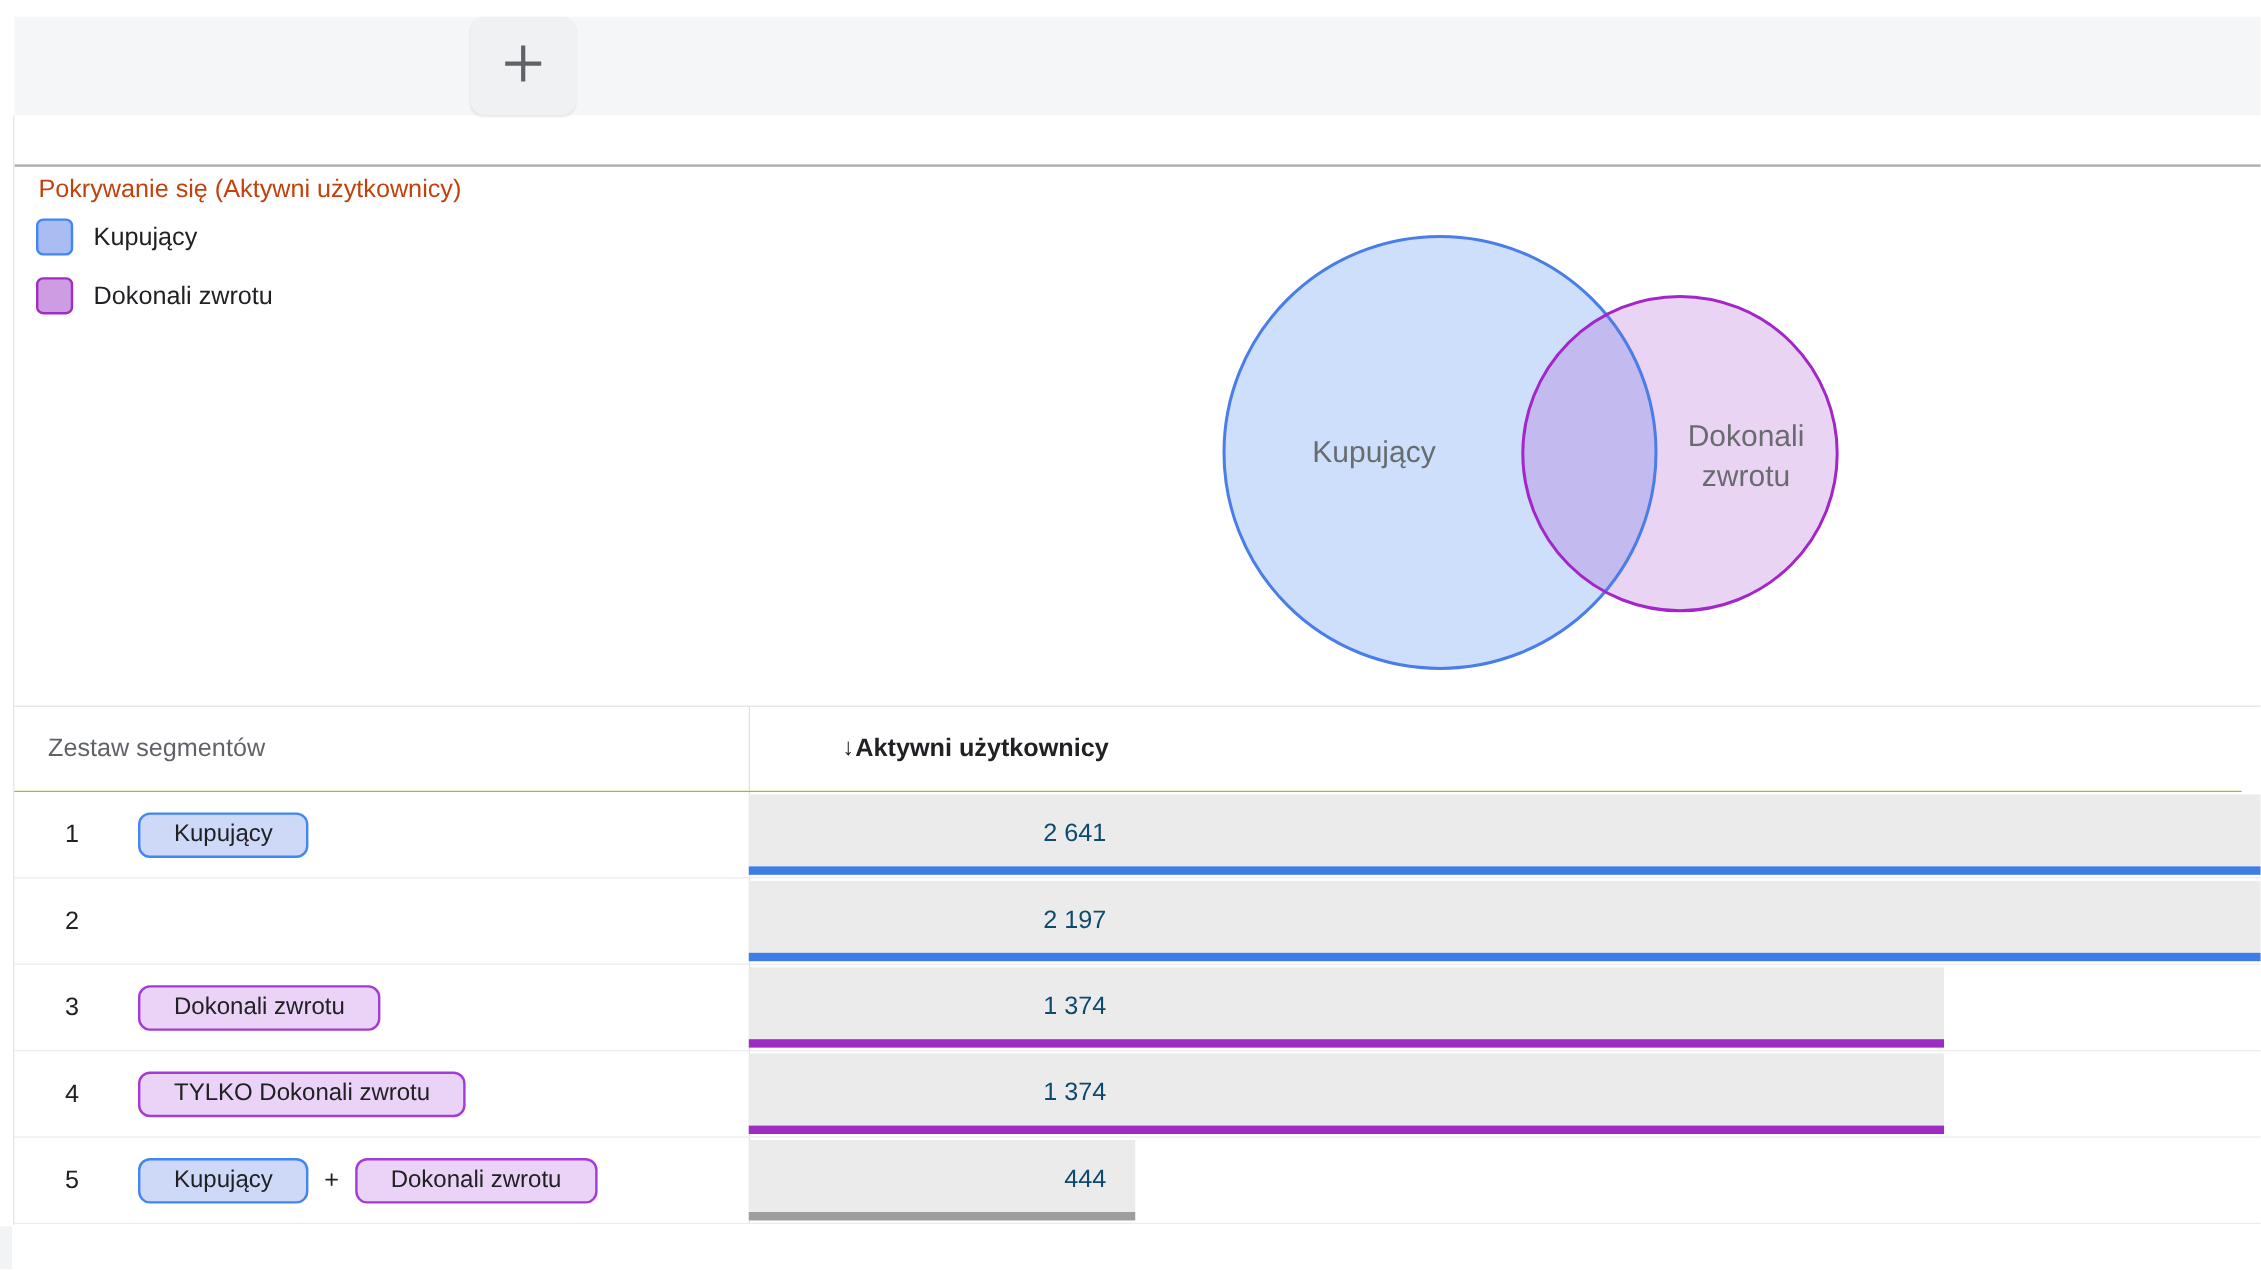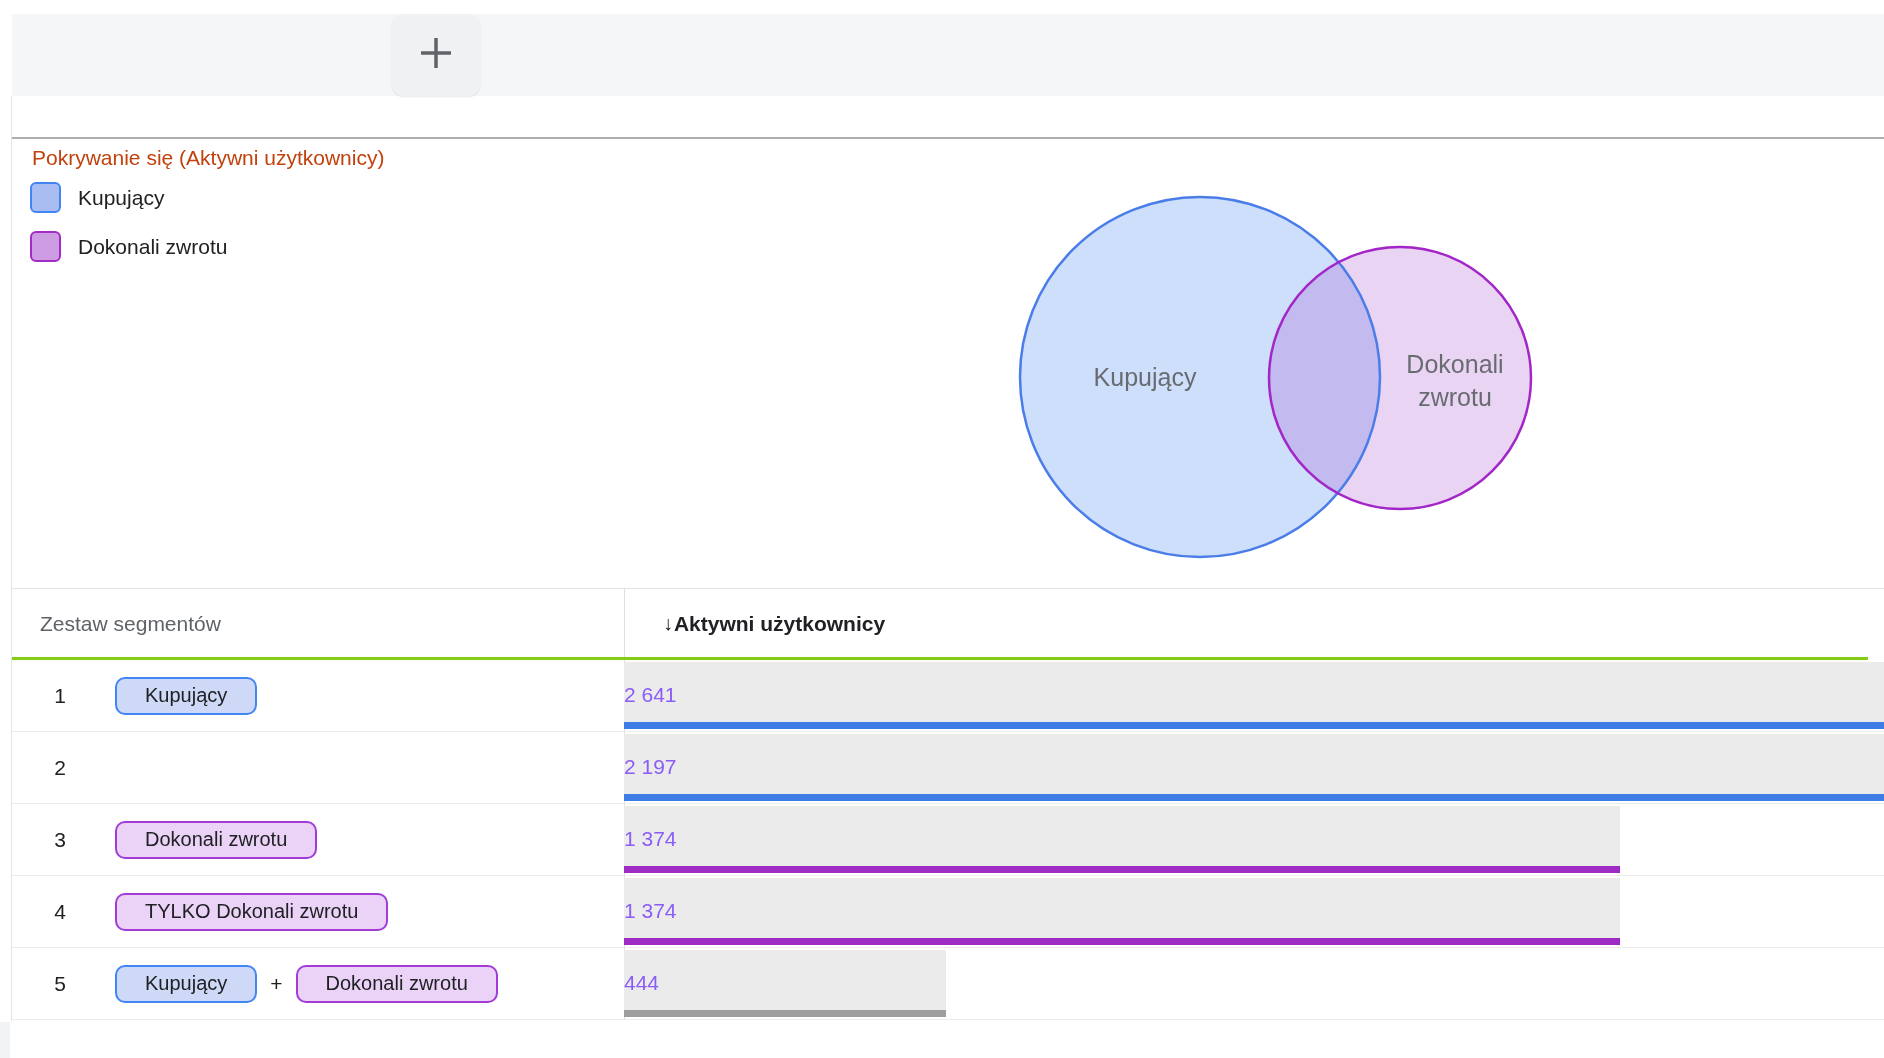--- a/index.html
+++ b/index.html
@@ -40,37 +40,37 @@
   .legend-label{margin-left:17px;font-size:21px;color:#202124;}
   
   #venn-svg{position:absolute;left:0;top:0;z-index:1;}
   .venn-label{position:absolute;z-index:2;text-align:center;color:#686c71;font-size:25px;line-height:33px;}
   .venn-label.a{left:1045px;top:361px;width:200px;}
   .venn-label.b{left:1380px;top:348px;width:150px;}
   
   .table-top-border{position:absolute;left:12px;top:588px;right:0;height:1px;background:#e2e2e2;}
   .col-divider{position:absolute;left:624px;top:589px;width:1px;height:431px;background:#e0e0e0;z-index:0;}
   .thead{position:absolute;left:12px;top:589px;right:16px;height:71px;box-sizing:border-box;
-    border-bottom:3px solid #84cc16;background:transparent;}
+    border-bottom:1px solid #84cc16;background:transparent;}
   .th-dim{position:absolute;left:28px;top:0;line-height:70px;font-size:21px;color:#5f6368;}
-  .th-metric{position:absolute;left:612px;width:300px;top:0;line-height:70px;text-align:center;
+  .th-metric{position:absolute;left:612px;width:300px;top:0;line-height:70px;text-align:right;
     font-size:21px;font-weight:700;color:#202124;white-space:nowrap;cursor:pointer;}
   .sort-arrow{font-weight:400;font-size:20px;margin-right:1px;position:relative;top:-1px;color:#202124;}
   #rows{position:absolute;left:12px;top:660px;right:0;z-index:1;}
   .row{position:relative;height:72px;box-sizing:border-box;border-bottom:1px solid #ececec;}
   .row-num{position:absolute;left:24px;top:0;width:48px;line-height:71px;text-align:center;font-size:21px;color:#202124;}
   .chips{position:absolute;left:103px;top:0;height:71px;display:flex;align-items:center;gap:13px;z-index:2;}
   .chip{height:38px;box-sizing:border-box;display:flex;align-items:center;border-radius:10px;
     border:2px solid;font-size:20px;padding:0 28px;white-space:nowrap;cursor:pointer;color:#202124;}
   .chip.blue{background:#cdd9f7;border-color:#4285f4;}
   .chip.purple{background:#ead3f7;border-color:#a33bd6;}
   .plus-sep{font-size:21px;color:#202124;}
   .bar{position:absolute;left:612px;top:2px;height:60px;background:#ebebeb;border-bottom:7px solid #888;z-index:1;}
-  .val{position:absolute;left:612px;width:298px;top:0;line-height:69px;font-size:21px;
-    color:#8b5cf6;z-index:3;cursor:default;}
+  .val{position:absolute;left:612px;width:298px;top:0;line-height:69px;text-align:right;font-size:21px;
+    color:#0c4a6e;z-index:3;cursor:default;}
 </style>
 </head>
 <body>
 
 <div id="screen">
 
   <div class="tabstrip"></div>
 
 
   <div class="tab-add">

